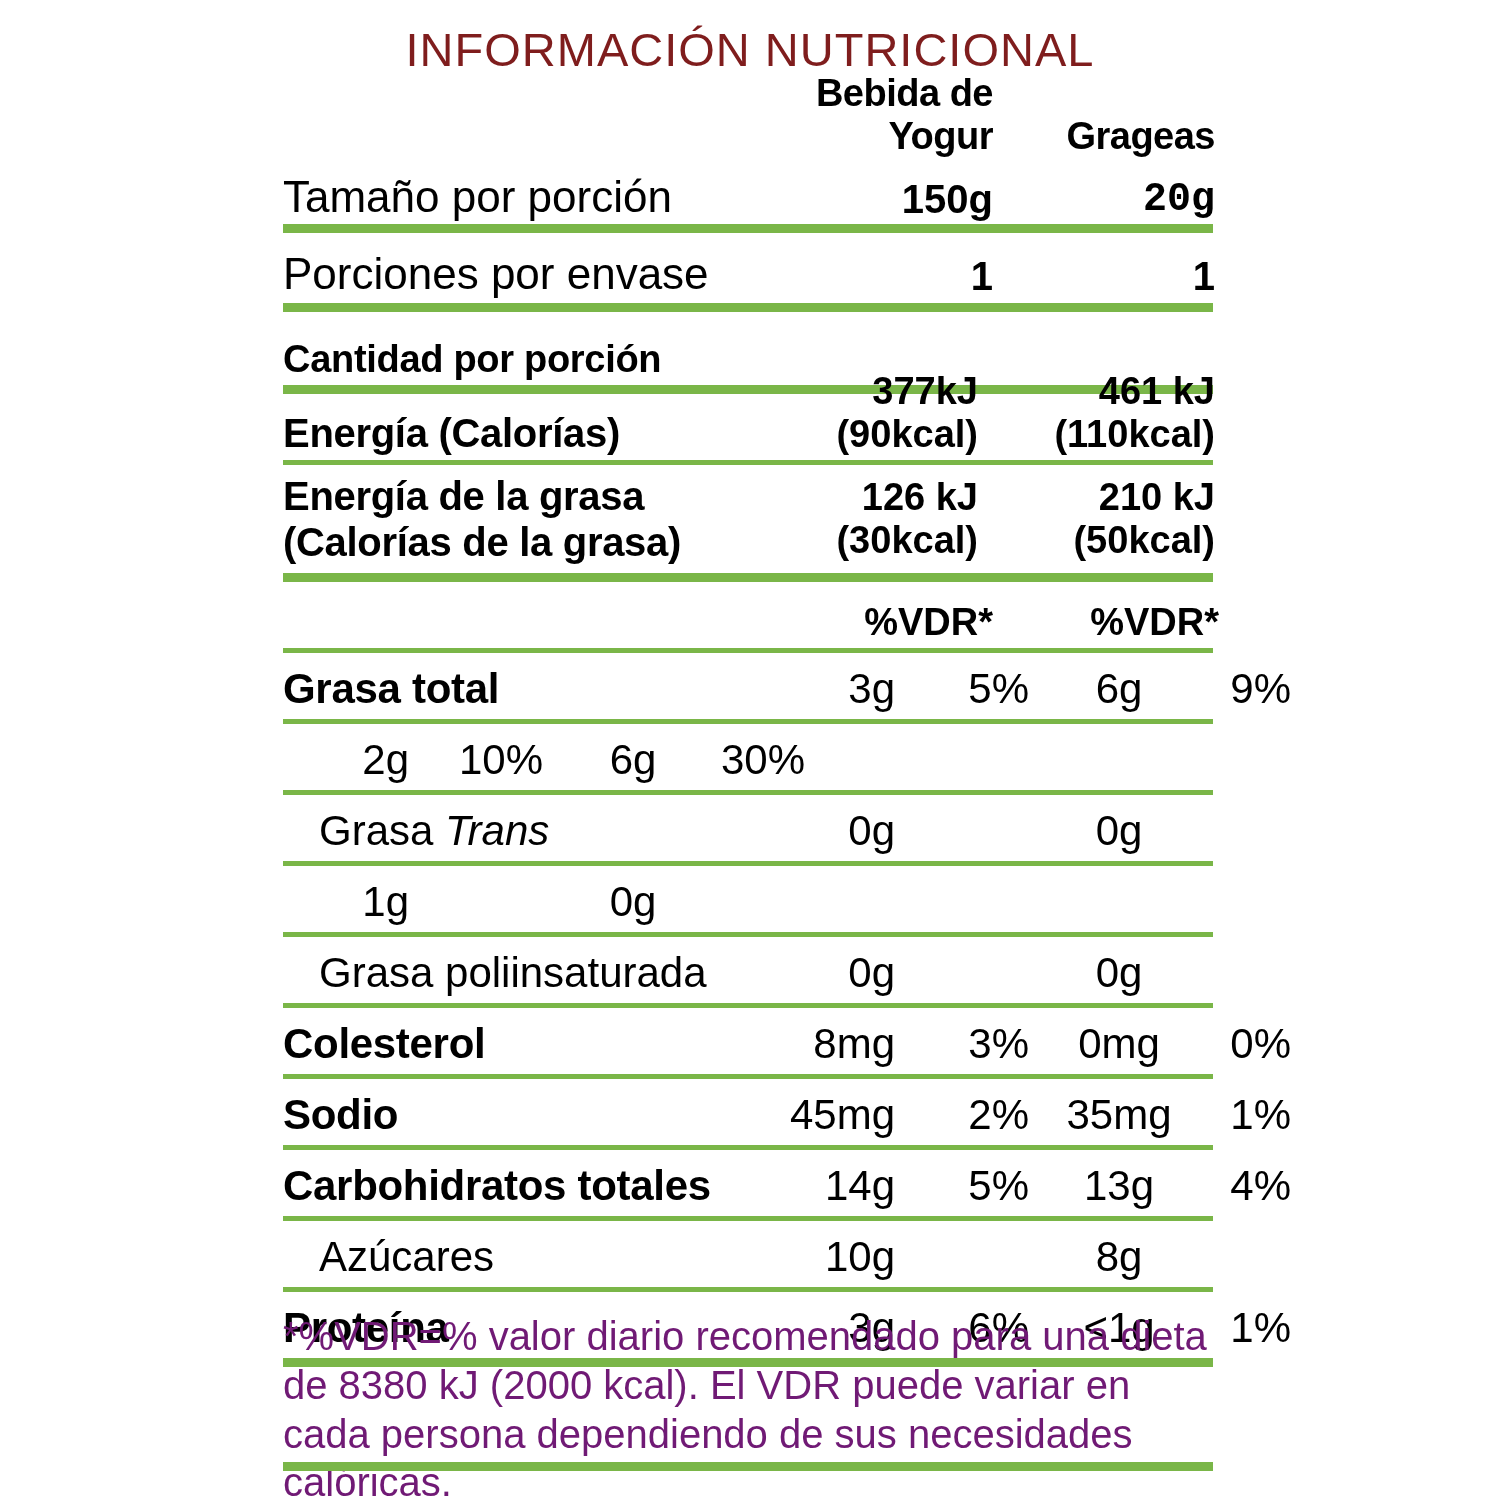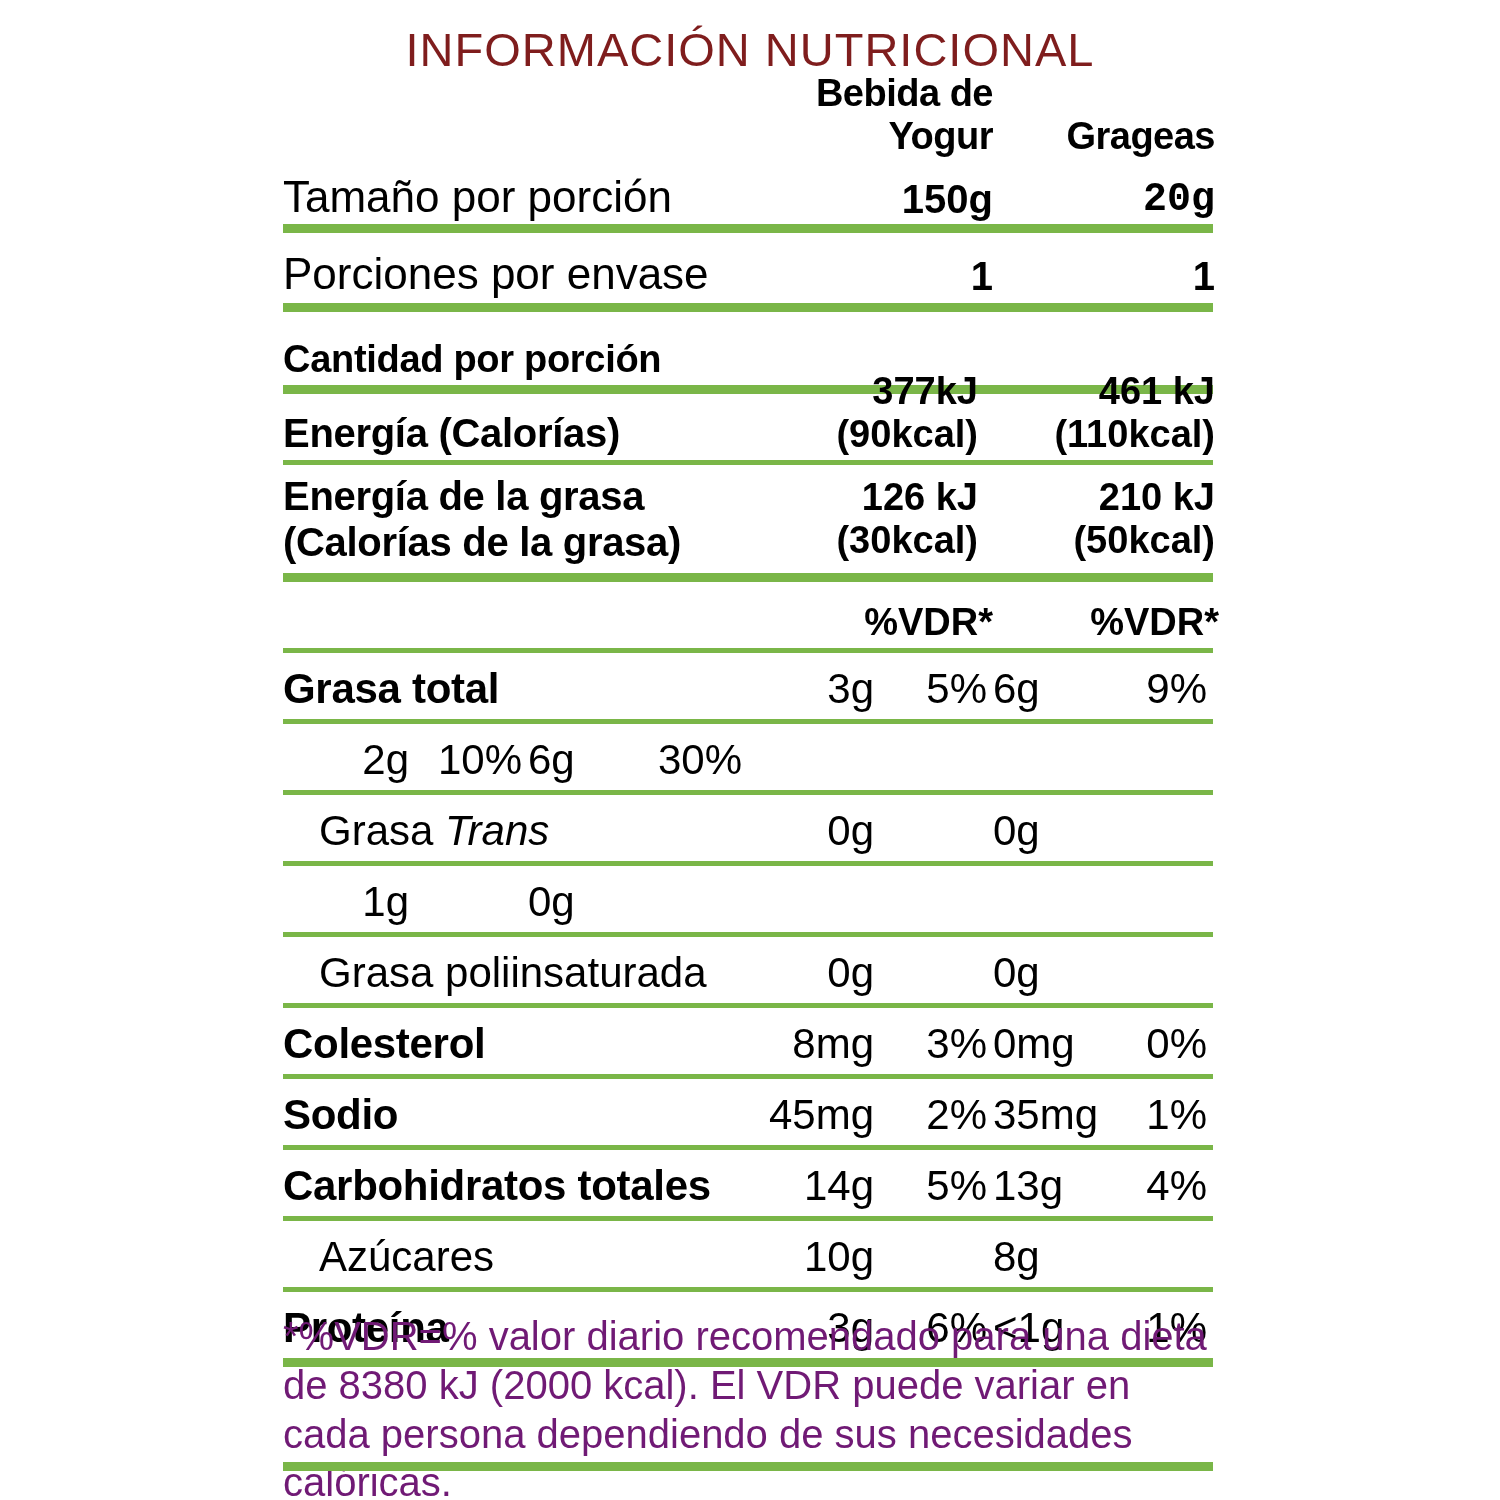--- a/index.html
+++ b/index.html
@@ -70,21 +70,21 @@
     padding-right: 4px;
   }
   .c-p1 {
     flex: 0 0 115px;
     text-align: right;
     box-sizing: border-box;
     padding-right: 6px;
   }
   .c-v2 {
     flex: 0 0 130px;
-    text-align: left;
+    text-align: center;
     box-sizing: border-box;
     padding-right: 4px;
   }
   .c-p2 {
     flex: 0 0 90px;
     text-align: right;
     box-sizing: border-box;
     padding-right: 6px;
   }
 
@@ -144,21 +144,21 @@
   .r-energyfat { height: 108px; align-items: center; }
   .r-energyfat .c-label { font-size: 40px; font-weight: bold; letter-spacing: -0.3px; line-height: 1.15; flex: 0 0 445px;}
   .r-energyfat .e1 { flex: 0 0 250px; text-align: right; font-size: 38px; font-weight: bold; padding-right: 2px;}
   .r-energyfat .e2 { flex: 0 0 235px; text-align: right; font-size: 38px; font-weight: bold; padding-right: 4px;}
 
   .r-vdr { height: 66px; }
   .r-vdr .c-label { flex: 0 0 465px; }
   .r-vdr .v1 { flex: 0 0 245px; text-align: right; font-size: 38px; font-weight: bold; padding-right: 6px; padding-bottom: 4px;}
   .r-vdr .v2 { flex: 0 0 220px; text-align: right; font-size: 38px; font-weight: bold; padding-right: 6px; padding-bottom: 4px;}
 
-  .nut-row { height: 66px; }
+  .nut-row { height: 66px; gap: 21px; }
   .nut-row .c-label {
     font-size: 42px;
     padding-bottom: 6px;
     white-space: nowrap;
   }
   .nut-row .c-label.main { font-weight: bold; letter-spacing: -0.3px; }
   .nut-row .c-label.sub  { font-weight: 400; padding-left: 36px; }
   .nut-row .c-v1,
   .nut-row .c-v2 { font-size: 42px; font-weight: 400; padding-bottom: 6px; }
   .nut-row .c-p1,

